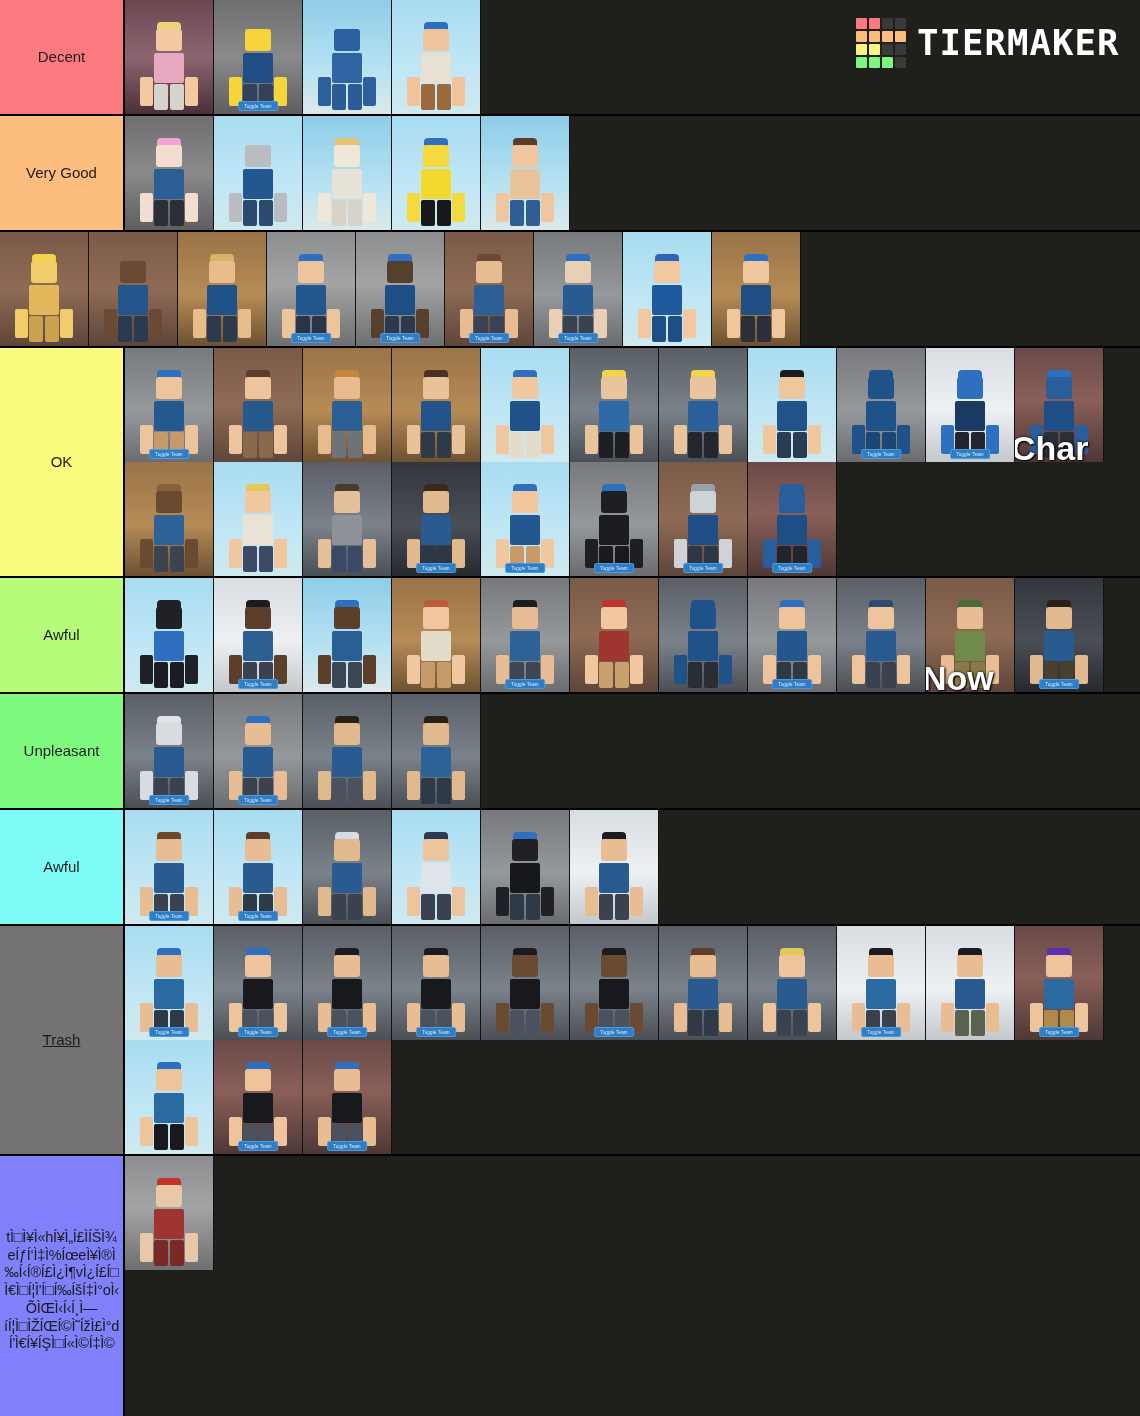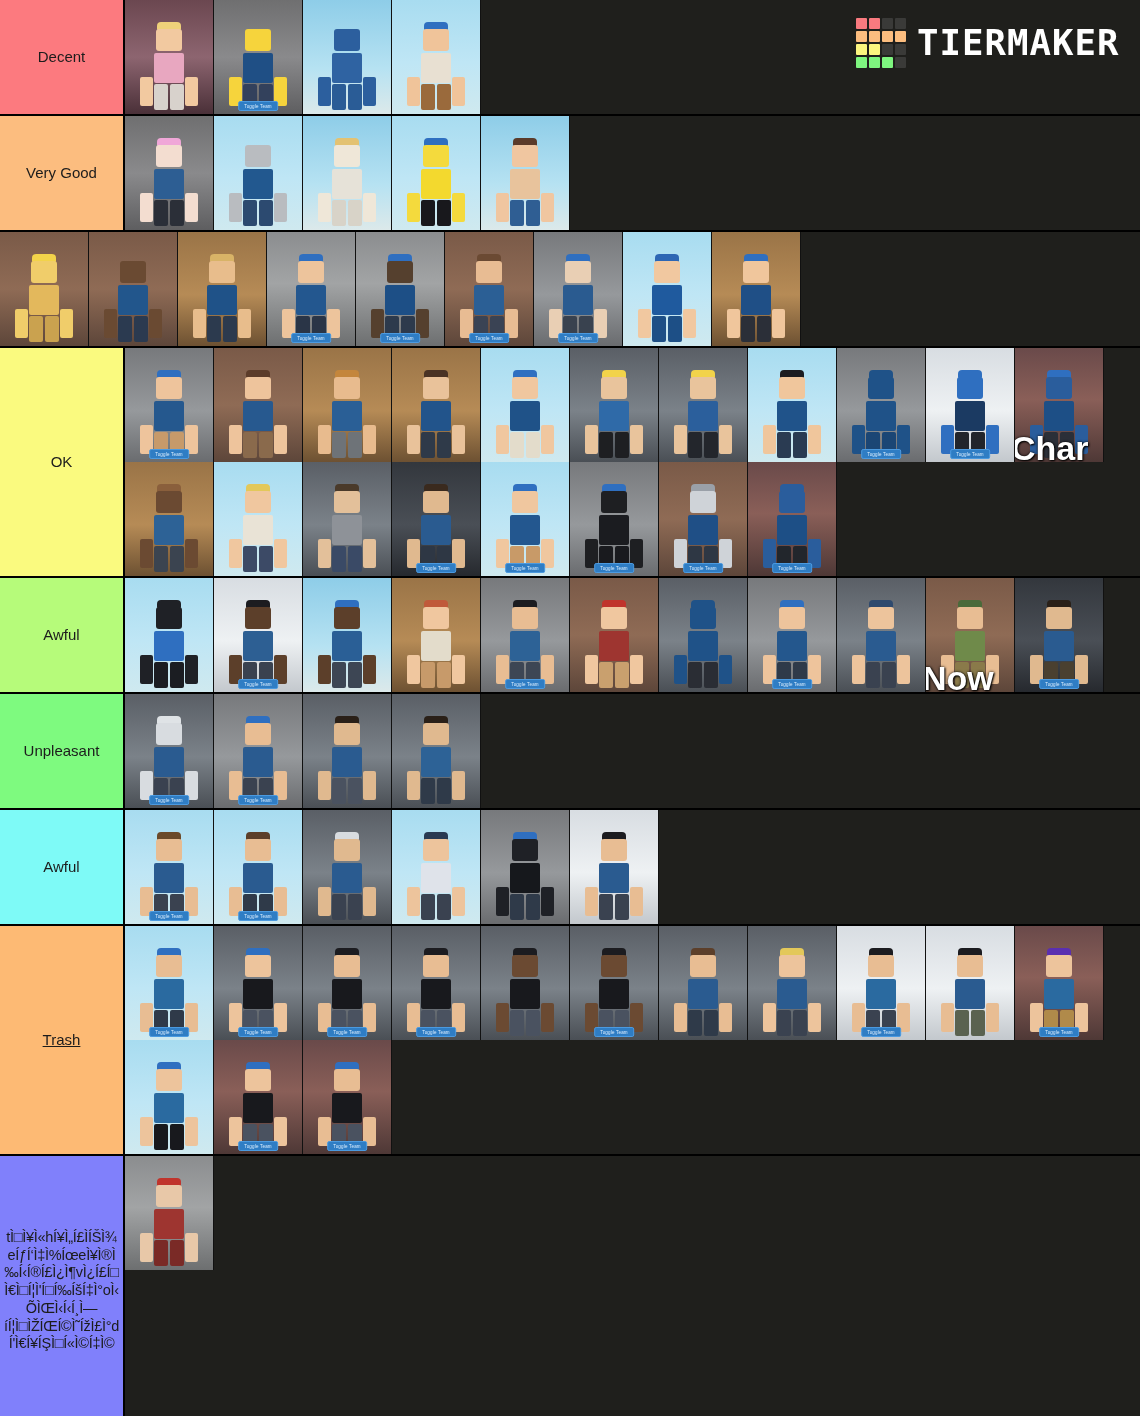--- a/index.html
+++ b/index.html
@@ -1204,21 +1204,21 @@
             </div>
             <div class="legs">
               <span class="leg" style="background:#3a4250"></span>
               <span class="leg" style="background:#3a4250"></span>
             </div>
           </div>
         </div>
       </div>
     </div>
     <div class="tier-row" style="min-height: 114px;">
-      <div class="tier-label" style="background: #fdba74; text-decoration: underline;">Trash</div>
+      <div class="tier-label" style="background: #737373; text-decoration: underline;">Trash</div>
       <div class="tier-items">
         <div class="thumb">
           <div class="scene bg-sky"></div>
           <div class="fig">
             <div class="hat" style="background:#2f6fc0"></div>
             <div class="head" style="background:#e8bd93"></div>
             <div style="position:relative">
               <div class="arms">
                 <span class="arm" style="background:#e8bd93"></span>
                 <span class="arm" style="background:#e8bd93"></span>

